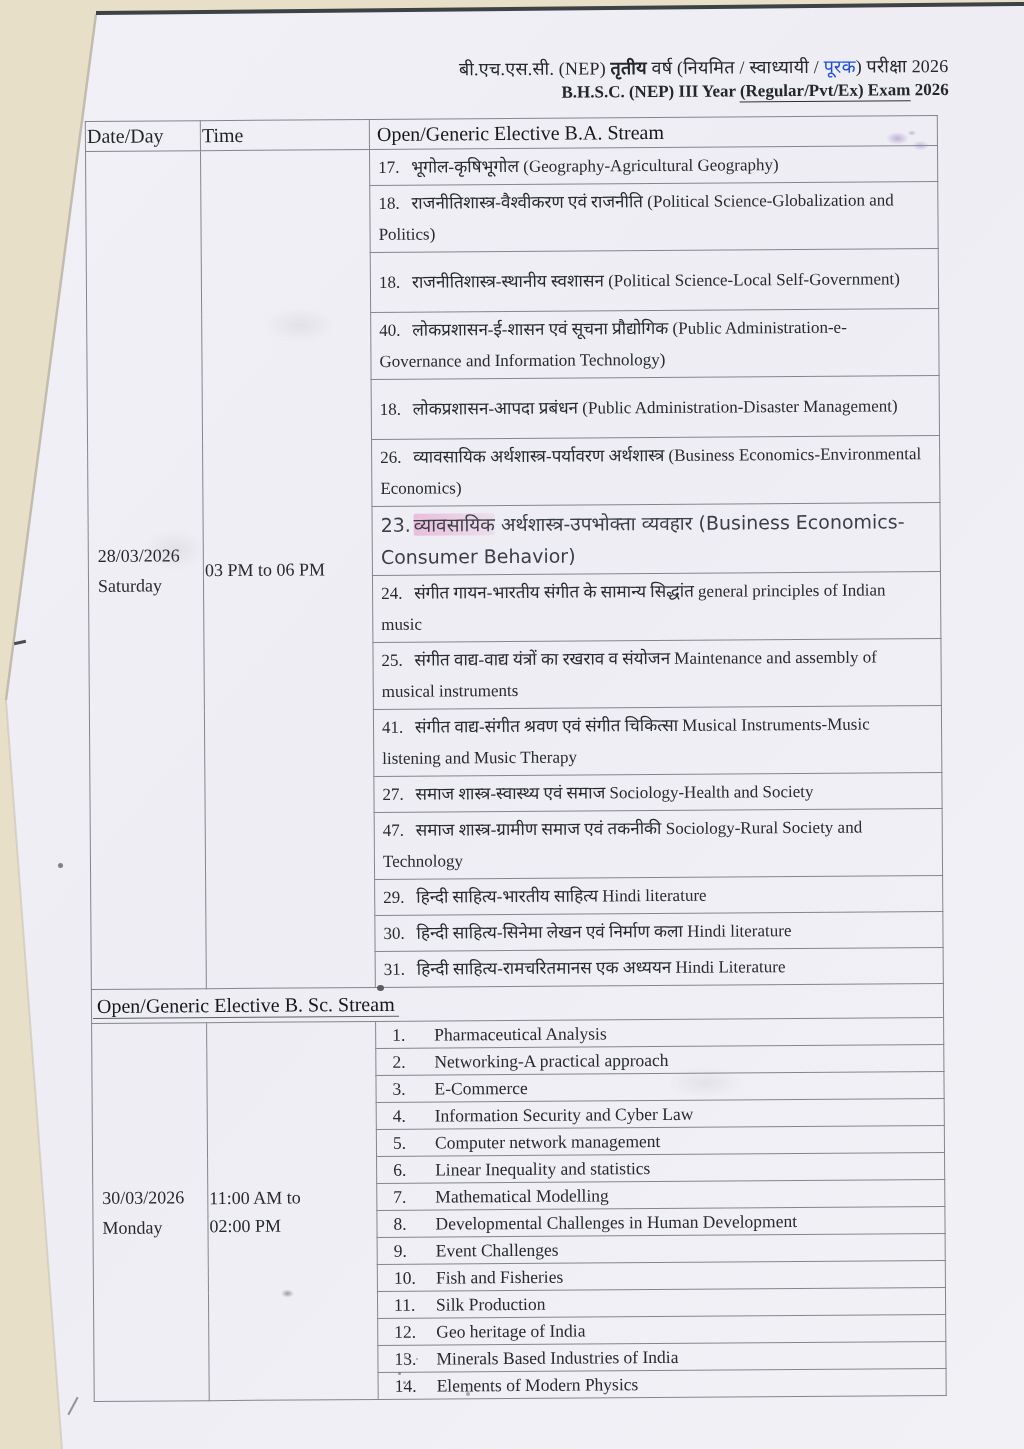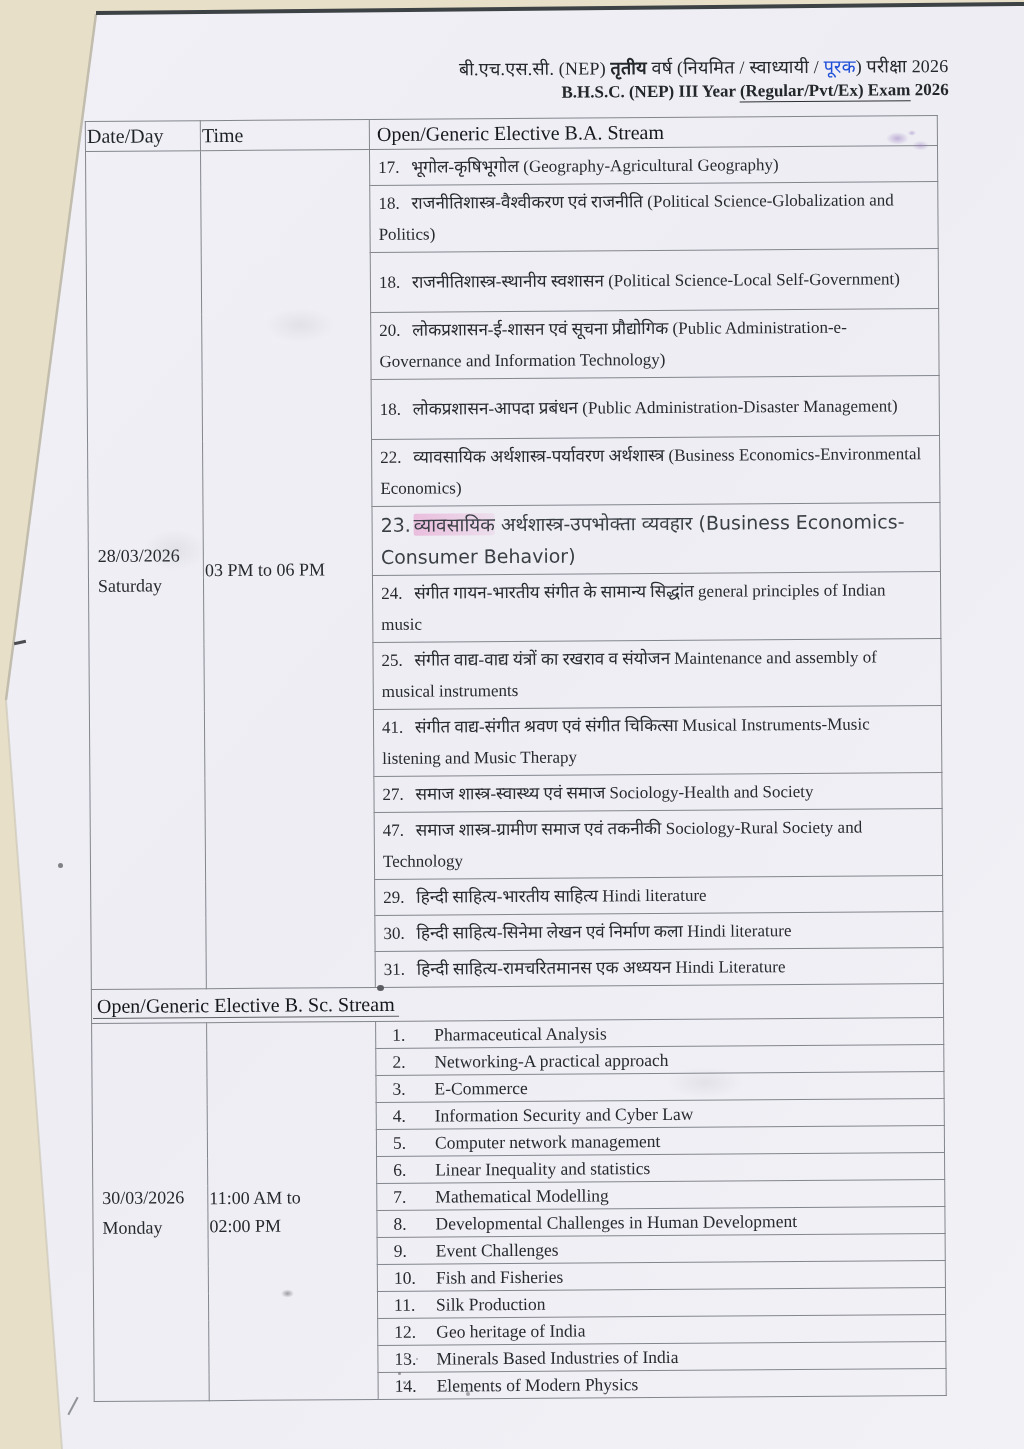--- a/index.html
+++ b/index.html
@@ -106,27 +106,27 @@
       </td>
       <td class="subj"><span class="num">17.</span><span>भूगोल-कृषिभूगोल (Geography-Agricultural Geography)</span></td>
     </tr>
     <tr class="r60">
           <td class="subj"><span class="num">18.</span><span>राजनीतिशास्त्र-वैश्वीकरण एवं राजनीति (Political Science-Globalization and Politics)</span></td>
         </tr>
     <tr class="r60">
           <td class="subj"><span class="num">18.</span><span>राजनीतिशास्त्र-स्थानीय स्वशासन (Political Science-Local Self-Government)</span></td>
         </tr>
     <tr class="r60">
-          <td class="subj"><span class="num">20.</span><span>लोकप्रशासन-ई-शासन एवं सूचना प्रौद्योगिक (Public Administration-e-Governance and Information Technology)</span></td>
+          <td class="subj"><span class="num">40.</span><span>लोकप्रशासन-ई-शासन एवं सूचना प्रौद्योगिक (Public Administration-e-Governance and Information Technology)</span></td>
         </tr>
     <tr class="r60">
           <td class="subj"><span class="num">18.</span><span>लोकप्रशासन-आपदा प्रबंधन (Public Administration-Disaster Management)</span></td>
         </tr>
     <tr class="r60">
-          <td class="subj"><span class="num">22.</span><span>व्यावसायिक अर्थशास्त्र-पर्यावरण अर्थशास्त्र (Business Economics-Environmental Economics)</span></td>
+          <td class="subj"><span class="num">26.</span><span>व्यावसायिक अर्थशास्त्र-पर्यावरण अर्थशास्त्र (Business Economics-Environmental Economics)</span></td>
         </tr>
     <tr class="r64 modern">
           <td class="subj"><span class="num">23.</span><span class="hl">व्यावसायिक</span><span> अर्थशास्त्र-उपभोक्ता व्यवहार (Business Economics-Consumer Behavior)</span></td>
         </tr>
     <tr class="r60">
           <td class="subj"><span class="num">24.</span><span>संगीत गायन-भारतीय संगीत के सामान्य सिद्धांत general principles of Indian music</span></td>
         </tr>
     <tr class="r60">
           <td class="subj"><span class="num">25.</span><span>संगीत वाद्य-वाद्य यंत्रों का रखराव व संयोजन Maintenance and assembly of musical instruments</span></td>
         </tr>

